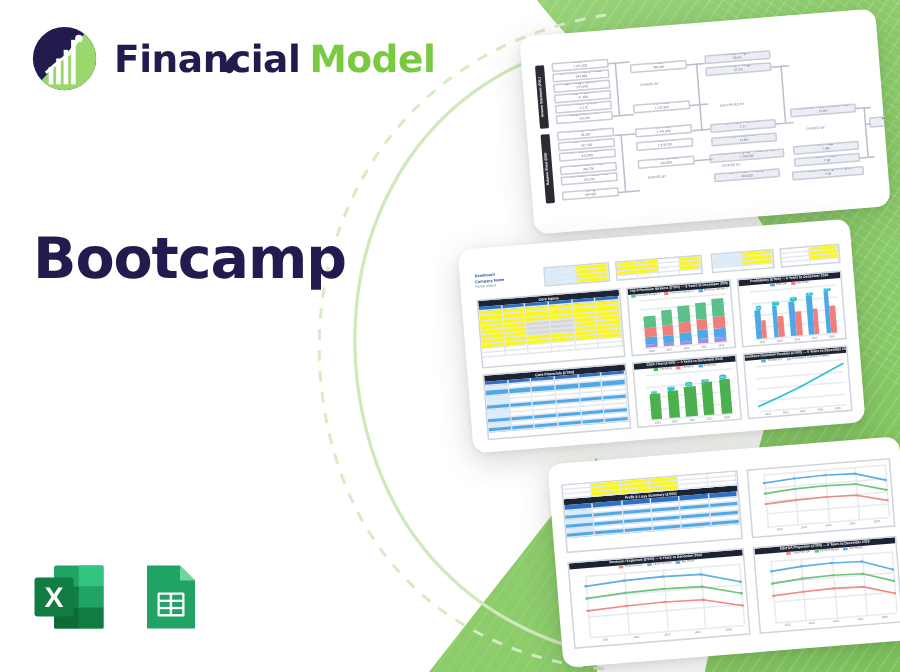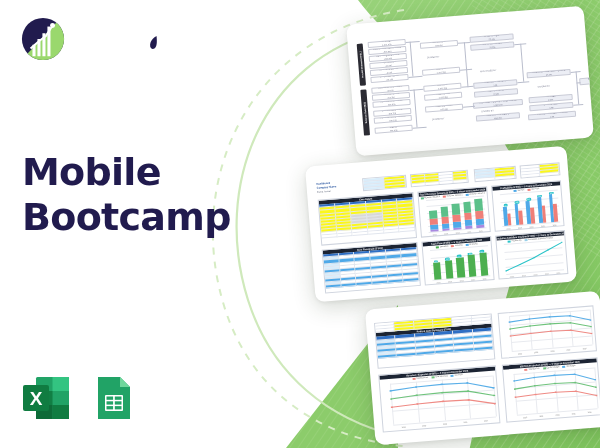--- a/index.html
+++ b/index.html
@@ -152,27 +152,29 @@
             <rect x="13" y="30" width="3.2" height="12"></rect>
             <rect x="18.2" y="24" width="3.2" height="18"></rect>
             <rect x="23.4" y="18" width="3.2" height="24"></rect>
             <rect x="28.6" y="11" width="3.2" height="31"></rect>
           </g>
           <path d="M 11 34 L 20 26 L 27 21 L 34 10" fill="none" stroke="#ffffff" stroke-width="2.1"></path>
           <circle cx="34" cy="10" r="2.6" fill="#ffffff"></circle>
         </g>
       </svg>
     </div>
+    <div class="logo-text">
+      <span class="lt-dark">Financial</span><span style="display:inline-block;width:6px"></span><span class="lt-green">Model</span>
+    </div>
     <svg style="position:absolute;left:127px;top:19px" width="12" height="16" viewBox="0 0 12 16">
       <path d="M 9.5 1 C 9.5 1 2 5 3.2 11.5 C 4 15 8 14.5 9.2 11 C 10.4 7.5 9.5 1 9.5 1 Z" fill="#211b4e"></path>
     </svg>
   </div>
 
   <div class="headline">
-    <div>Mobile</div>
     <div>Bootcamp</div>
   </div>
 
   <div class="app-icons">
     <div class="app-icon">
       <svg viewBox="0 0 52 52" width="52" height="52">
         <rect x="16" y="5" width="33" height="42" rx="1.5" fill="#21a366"></rect>
         <rect x="32.5" y="5" width="16.5" height="14" fill="#33c481"></rect>
         <rect x="32.5" y="19" width="16.5" height="14" fill="#21a366"></rect>
         <rect x="32.5" y="33" width="16.5" height="14" fill="#107c41"></rect>

